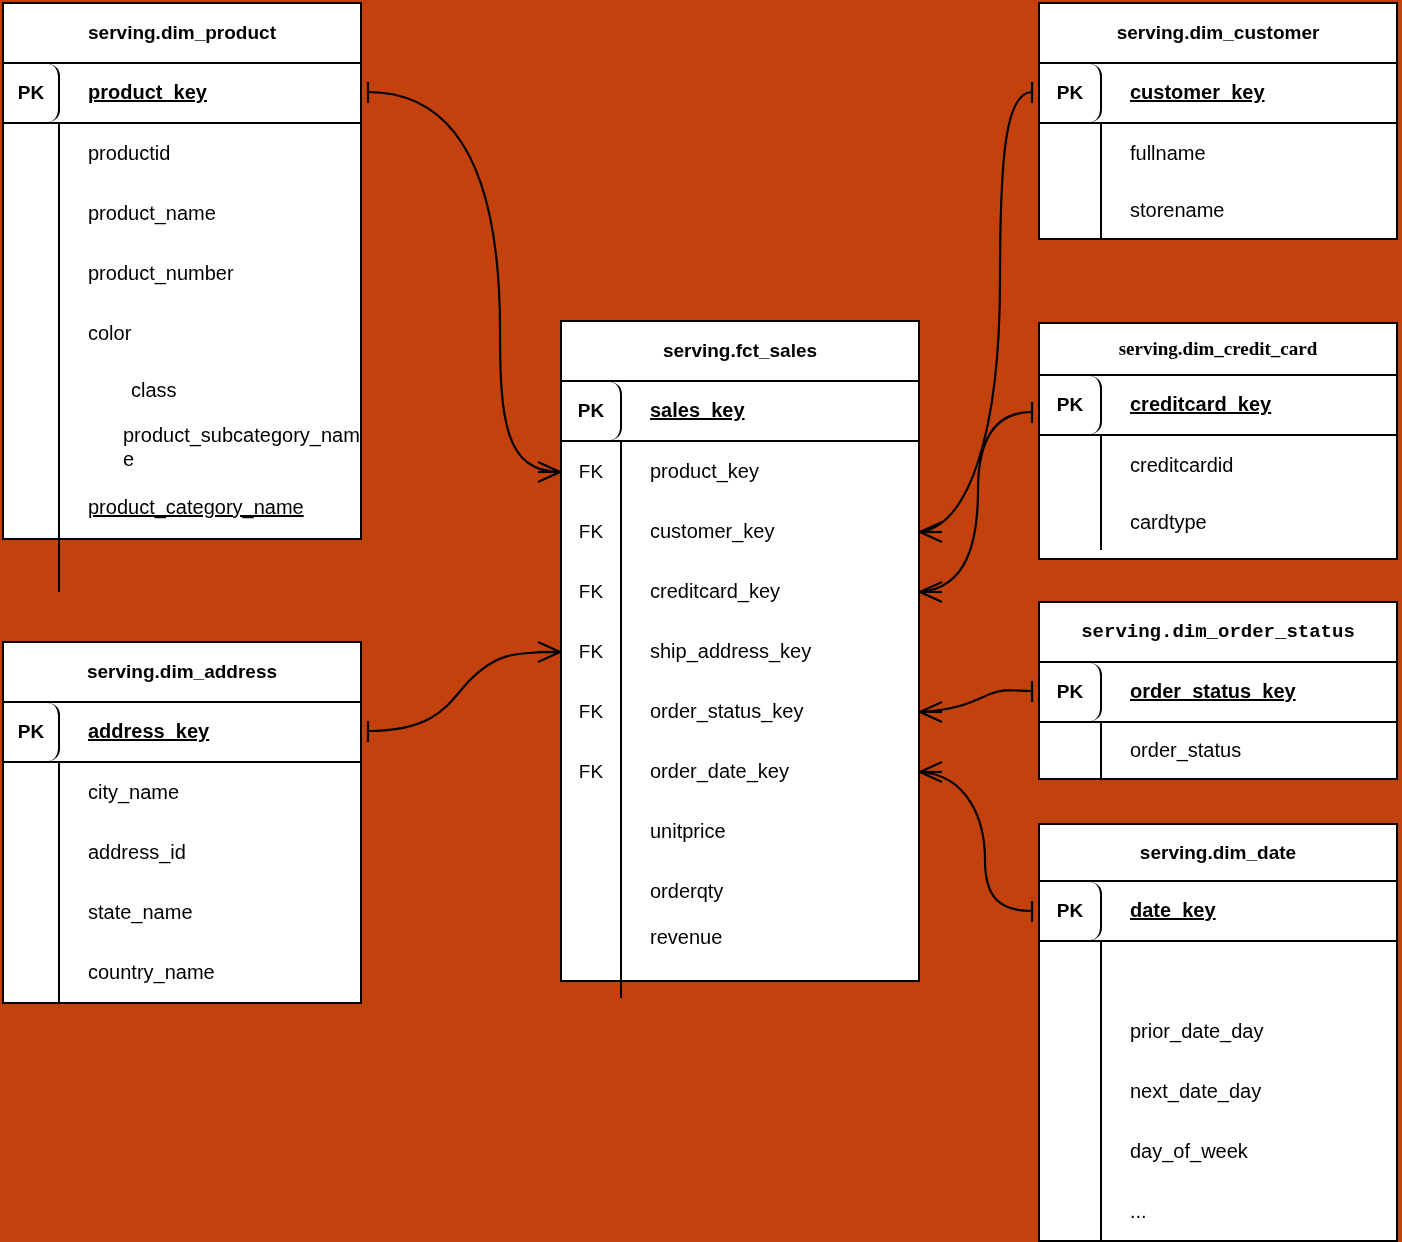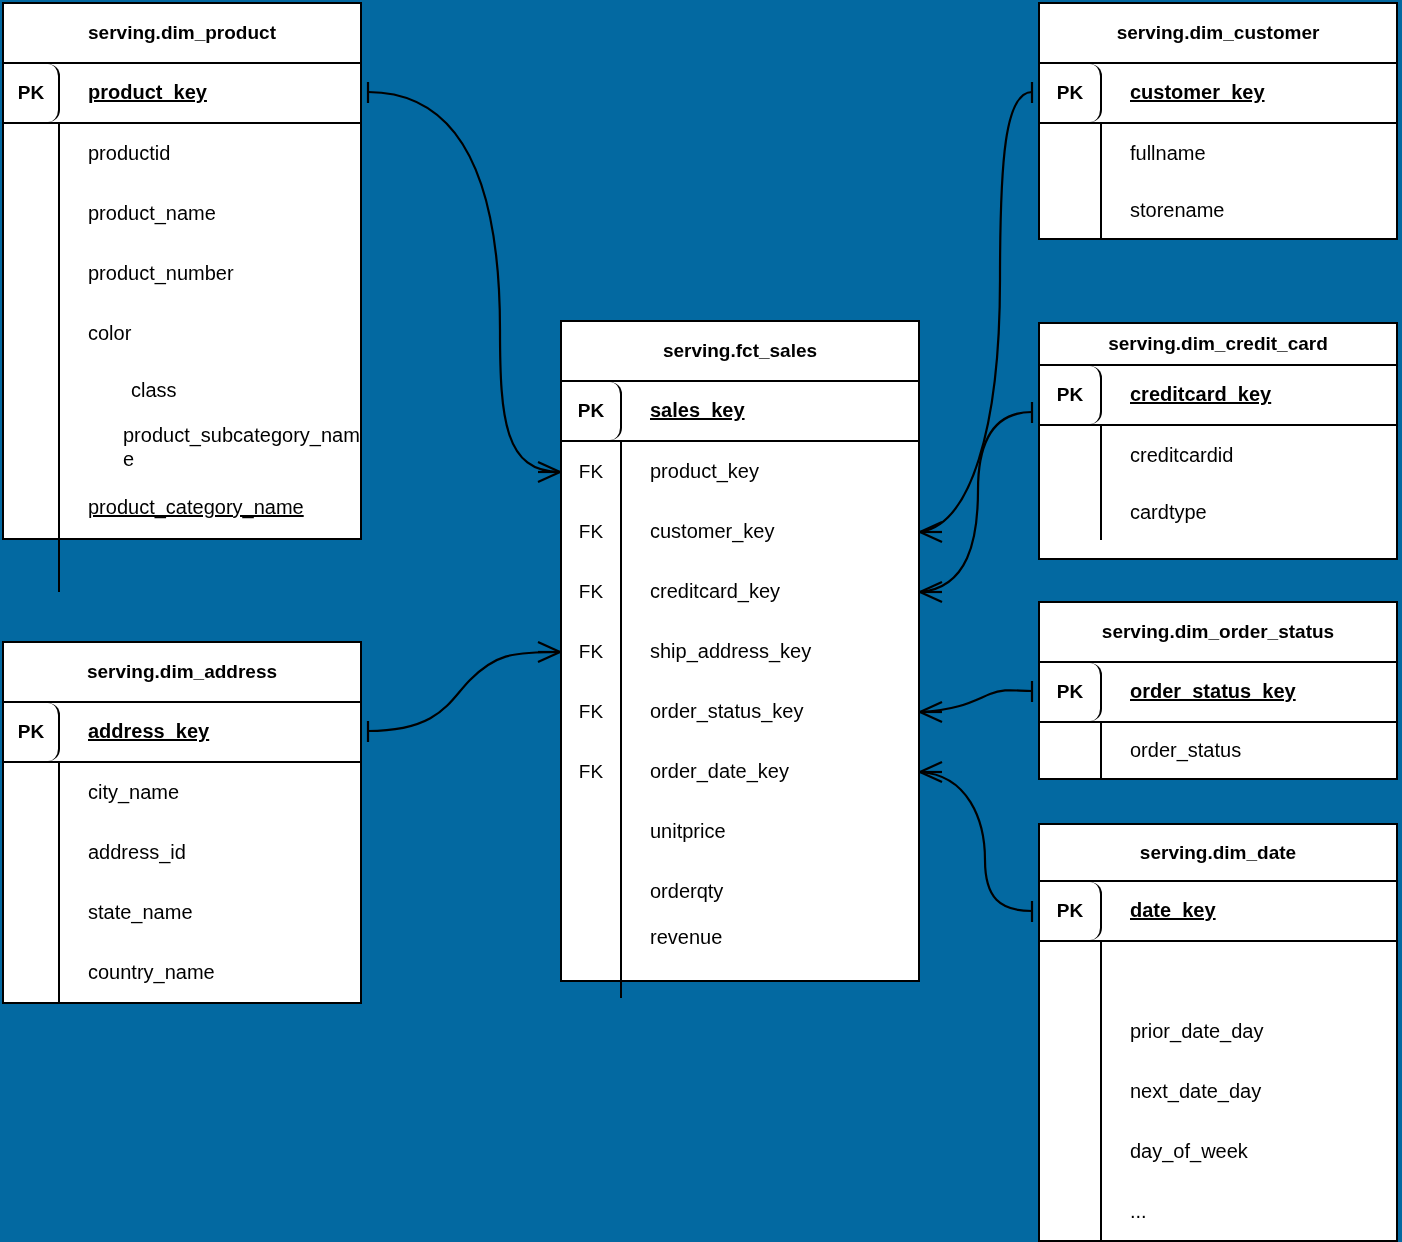--- a/index.html
+++ b/index.html
@@ -4,21 +4,21 @@
 <style>
   html, body {
     margin: 0;
     padding: 0;
     background: #ffffff;
   }
   #canvas {
     position: relative;
     width: 1402px;
     height: 1242px;
-    background: #0369a1;
+    background: #c2410c;
     font-family: "Liberation Sans", sans-serif;
     overflow: hidden;
   }
   .entity {
     position: absolute;
     box-sizing: border-box;
     border: 2px solid #000000;
     background: #ffffff;
     display: flex;
     flex-direction: column;
@@ -283,39 +283,39 @@
         <div class="namecol">fullname</div>
       </div>
       <div class="row" style="height:54px;">
         <div class="keycol" style="width:62px;"></div>
         <div class="namecol">storename</div>
       </div>
     </div>
   </div>
 
   <div class="entity" style="left:1038px; top:322px; width:360px; height:238px;">
-    <div class="ent-title" style="height:42px;">serving.dim_credit_card</div>
+    <div class="ent-title" style="height:52px;font-family:Liberation Serif, serif;">serving.dim_credit_card</div>
     <div class="rows">
       <div class="row pkrow" style="height:60px;">
         <div class="keycol bold" style="width:62px;">PK</div>
         <div class="namecol pk">creditcard_key</div>
       </div>
       <div class="row" style="height:60px;">
         <div class="keycol" style="width:62px;"></div>
         <div class="namecol">creditcardid</div>
       </div>
       <div class="row" style="height:54px;">
         <div class="keycol" style="width:62px;"></div>
         <div class="namecol">cardtype</div>
       </div>
     </div>
   </div>
 
   <div class="entity" style="left:1038px; top:601px; width:360px; height:179px;">
-    <div class="ent-title" style="height:60px;">serving.dim_order_status</div>
+    <div class="ent-title" style="height:60px;font-family:Liberation Mono, monospace;">serving.dim_order_status</div>
     <div class="rows">
       <div class="row pkrow" style="height:60px;">
         <div class="keycol bold" style="width:62px;">PK</div>
         <div class="namecol pk">order_status_key</div>
       </div>
       <div class="row" style="height:55px;">
         <div class="keycol" style="width:62px;"></div>
         <div class="namecol">order_status</div>
       </div>
     </div>

